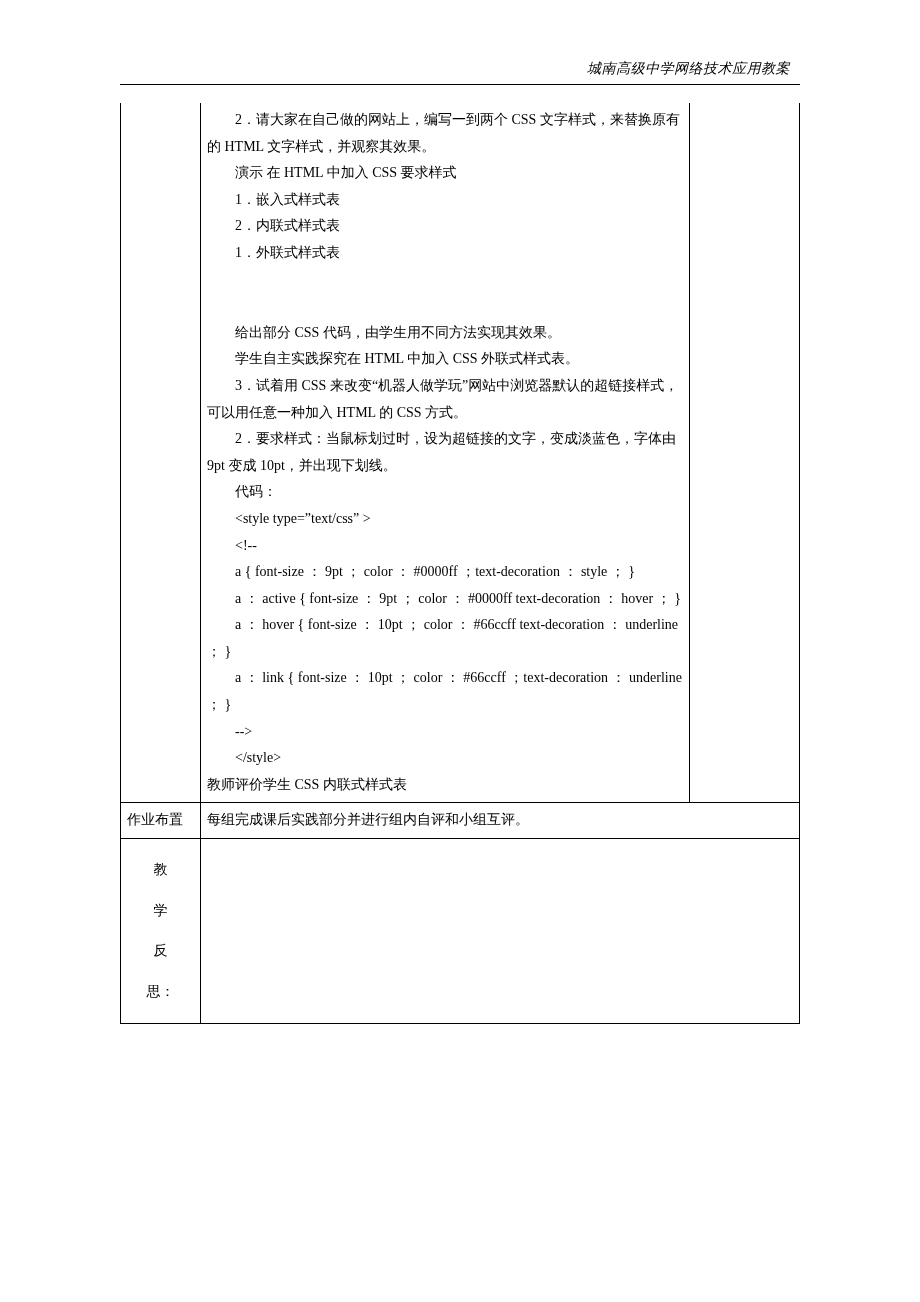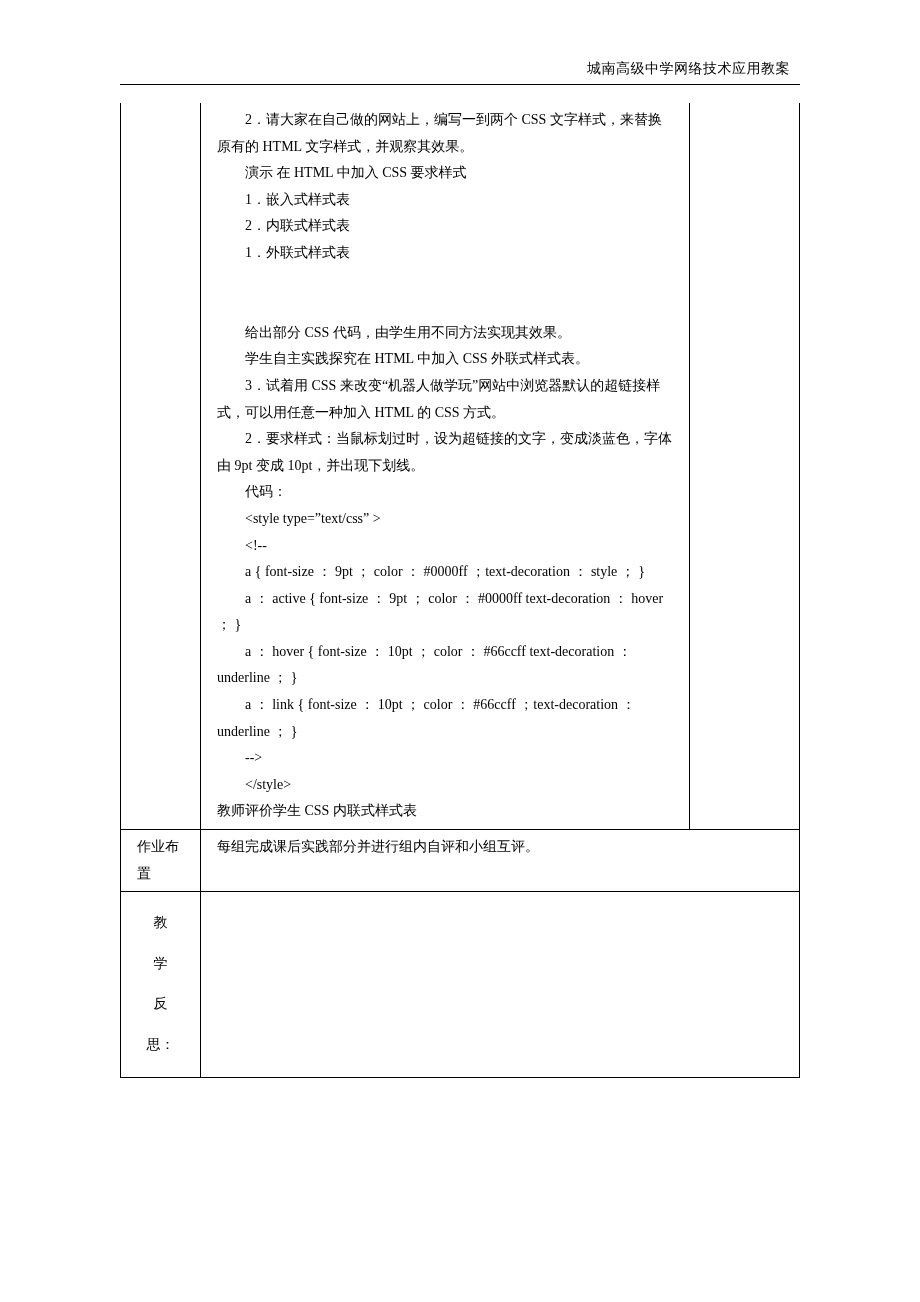--- a/index.html
+++ b/index.html
@@ -15,34 +15,35 @@
     min-height: 1302px;
     margin: 0 auto;
     padding: 60px 120px 40px 120px;
     position: relative;
   }
   .header-title {
     text-align: right;
     font-size: 14px;
     padding-right: 10px;
     letter-spacing: 0.5px;
+    font-style: italic;
   }
   .header-line {
     border-top: 1px solid #000;
     margin: 6px 0 18px 0;
   }
   table.lesson {
     border-collapse: collapse;
     width: 100%;
     table-layout: fixed;
   }
   table.lesson td {
     border: 1px solid #000;
     vertical-align: top;
-    padding: 4px 16px;
+    padding: 4px 6px;
     font-size: 14px;
     line-height: 1.9;
   }
   .col-label {
     width: 80px;
     vertical-align: middle !important;
   }
   .col-right {
     width: 110px;
   }

